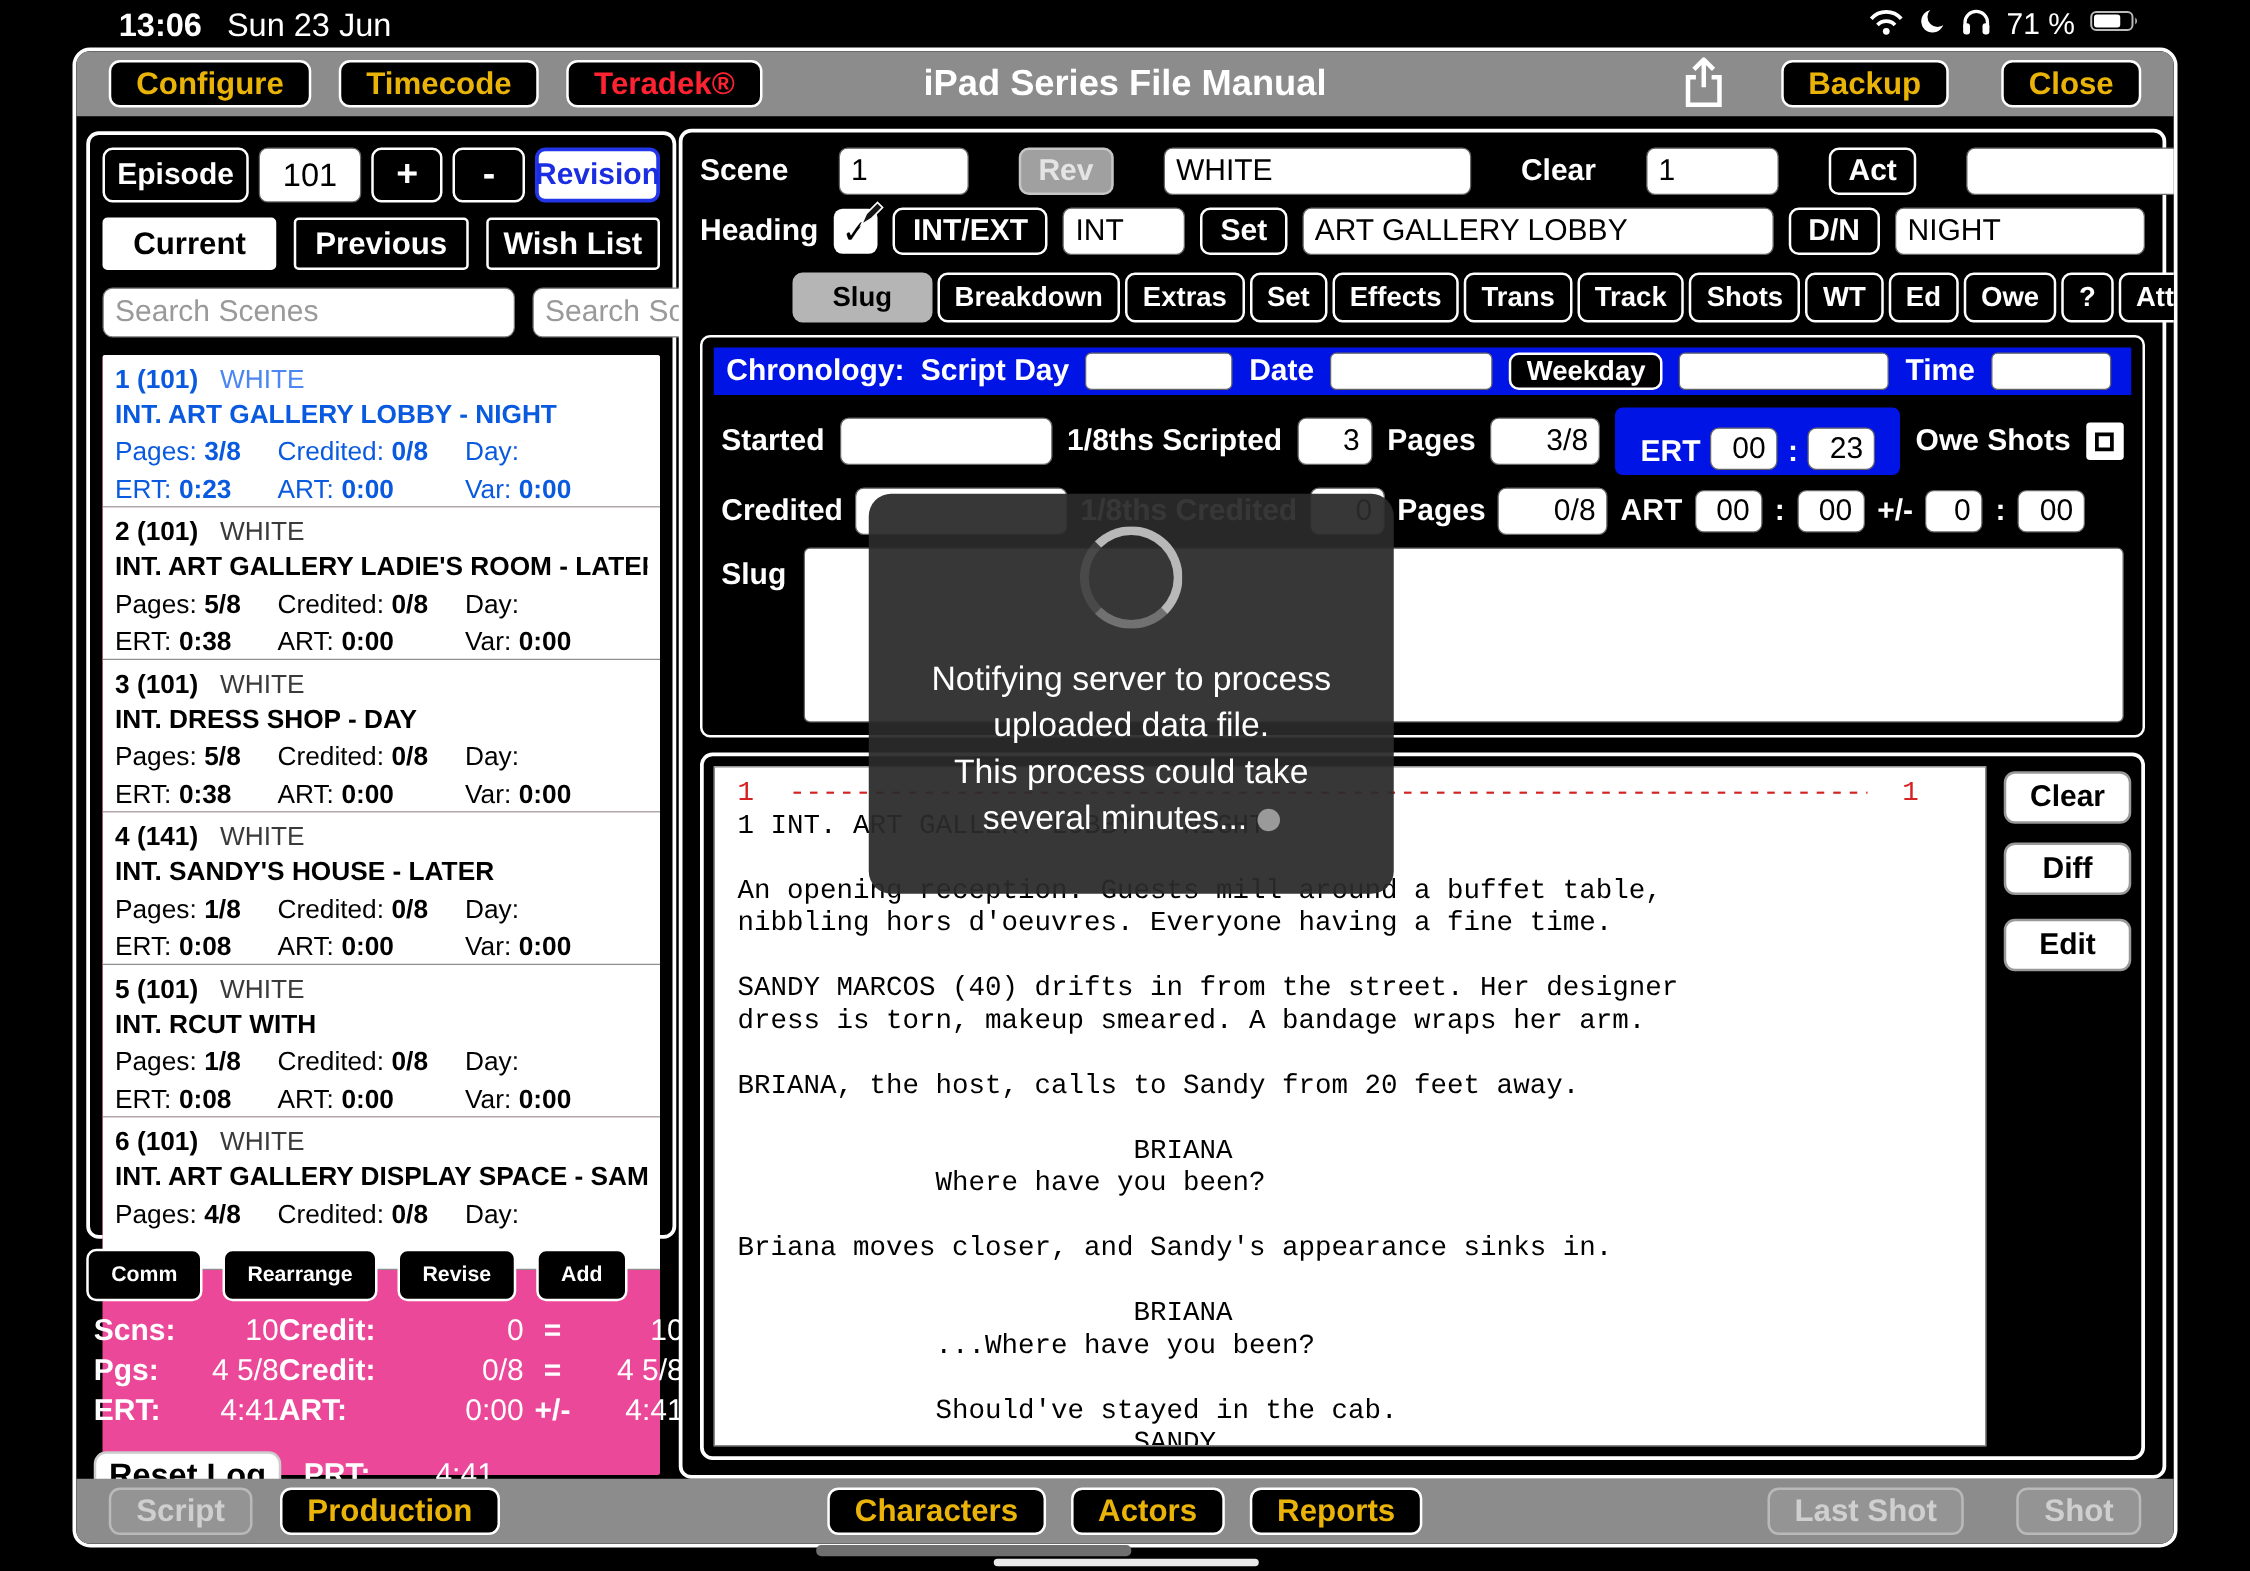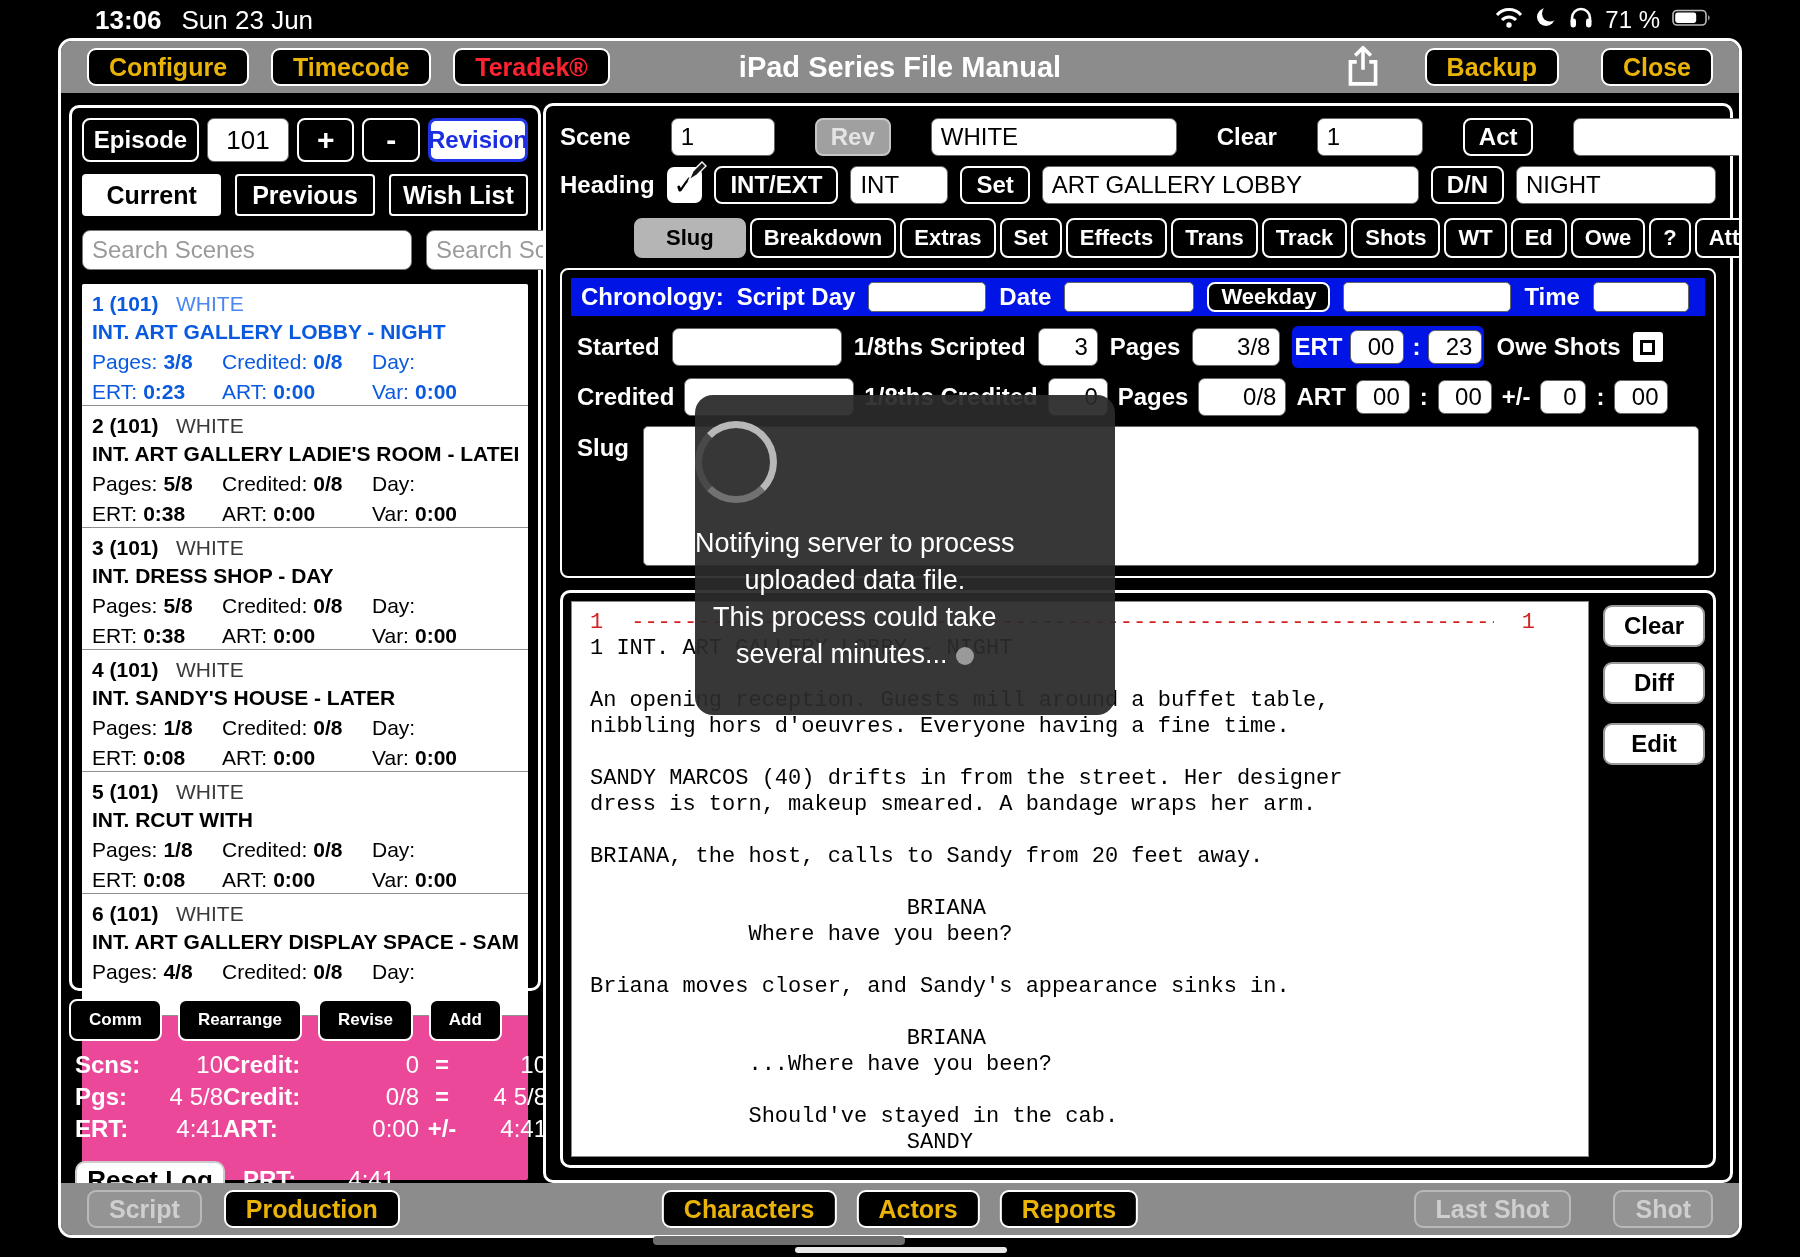--- a/index.html
+++ b/index.html
@@ -104,22 +104,22 @@
     border-radius:8px; font-weight:bold; font-size:22px; display:flex; align-items:center;
     margin-right:4px; white-space:nowrap; }
   .ftab.sel { background:#b5b5b5; color:#000; border-color:#b5b5b5; padding:0 30px; }
 
   .chrono-box { border:2px solid #fff; border-radius:8px; padding:8px 9px; }
   .chrono-bar { background:#0014e6; display:flex; align-items:center; gap:13px;
     height:38px; padding:0 10px; }
   .chrono-bar .inp { height:30px; border-radius:5px; }
   .wk-btn { height:30px; padding:0 12px; font-size:22px; }
   .row-pad { margin-top:10px; padding:0 6px; }
-  .ert-group { background:#0014e6; display:flex; align-items:center; gap:8px;
-    border-radius:6px; padding:4px 2px; height:42px; }
+  .ert-group { background:#0014e6; display:flex; align-items:flex-end; gap:8px;
+    border-radius:6px; padding:4px 20px; height:54px; }
   .ert-group .inp { height:34px; width:54px; }
   .colon { color:#fff; font-weight:bold; font-size:24px; }
   .owecb { width:30px; height:30px; background:#fff; border-radius:3px;
     display:flex; align-items:center; justify-content:center; }
   .owecb .sq { width:15px; height:15px; border:3px solid #000; background:#fff; }
   .slug-row { display:flex; align-items:flex-start; gap:14px; margin-top:10px; padding:0 6px 2px; }
   .slug-row .flab { margin-top:8px; }
   .slugarea { flex:1; height:140px; background:#fff; border:1px solid #666; border-radius:5px;
     font-size:24px; padding:6px 10px; font-family:inherit; resize:none; }
 
@@ -133,21 +133,21 @@
   .sline { white-space:pre; height:26px; }
   .script-side { flex:1; display:flex; flex-direction:column; align-items:flex-end; padding-top:4px; }
   .wbtn { background:#fff; color:#000; border:2px solid #999; border-radius:9px;
     font-weight:bold; font-size:24px; height:42px; min-width:102px; padding:0 14px;
     display:flex; align-items:center; justify-content:center; margin-bottom:15px; }
   .wbtn:nth-child(2) { margin-bottom:19px; }
 
   
   .modal { position:absolute; left:695px; top:395px; width:420px; height:320px;
     background:rgba(42,42,42,0.94); border-radius:18px; z-index:40;
-    display:flex; flex-direction:column; align-items:flex-start; padding-top:26px; }
+    display:flex; flex-direction:column; align-items:center; padding-top:26px; }
   .spinner { width:82px; height:82px; border-radius:50%; border:7px solid #b8b8b8;
     border-left-color:rgba(184,184,184,0.15); border-bottom-color:rgba(184,184,184,0.45);
     animation:spin 1.2s linear infinite; }
   @keyframes spin { to { transform:rotate(360deg); } }
   .modal-message { margin-top:22px; color:#fff; font-size:27px; line-height:37px; text-align:center; }
   .mdot { display:inline-block; width:18px; height:18px; border-radius:50%;
     background:#9a9a9a; margin-left:8px; vertical-align:-2px; }
 
   
   .accessory-bar { position:absolute; left:653px; top:1236px; width:252px; height:9px;
@@ -282,21 +282,21 @@
     </div>
     <div class="s-stats s-stats2">
       <span><i>ERT:</i><b>0:38</b></span>
       <span><i>ART:</i><b>0:00</b></span>
       <span><i>Var:</i><b>0:00</b></span>
     </div>
   </div>
 
   <div class="scene-entry">
     <div class="s-row1">
-      <span class="s-num">4 (101)</span>
+      <span class="s-num">4 (141)</span>
       <span class="s-rev">WHITE</span>
     </div>
     <div class="s-slug">INT. SANDY'S HOUSE - LATER</div>
     <div class="s-stats">
       <span><i>Pages:</i><b>1/8</b></span>
       <span><i>Credited:</i><b>0/8</b></span>
       <span><i>Day:</i><b></b></span>
     </div>
     <div class="s-stats s-stats2">
       <span><i>ERT:</i><b>0:08</b></span>

